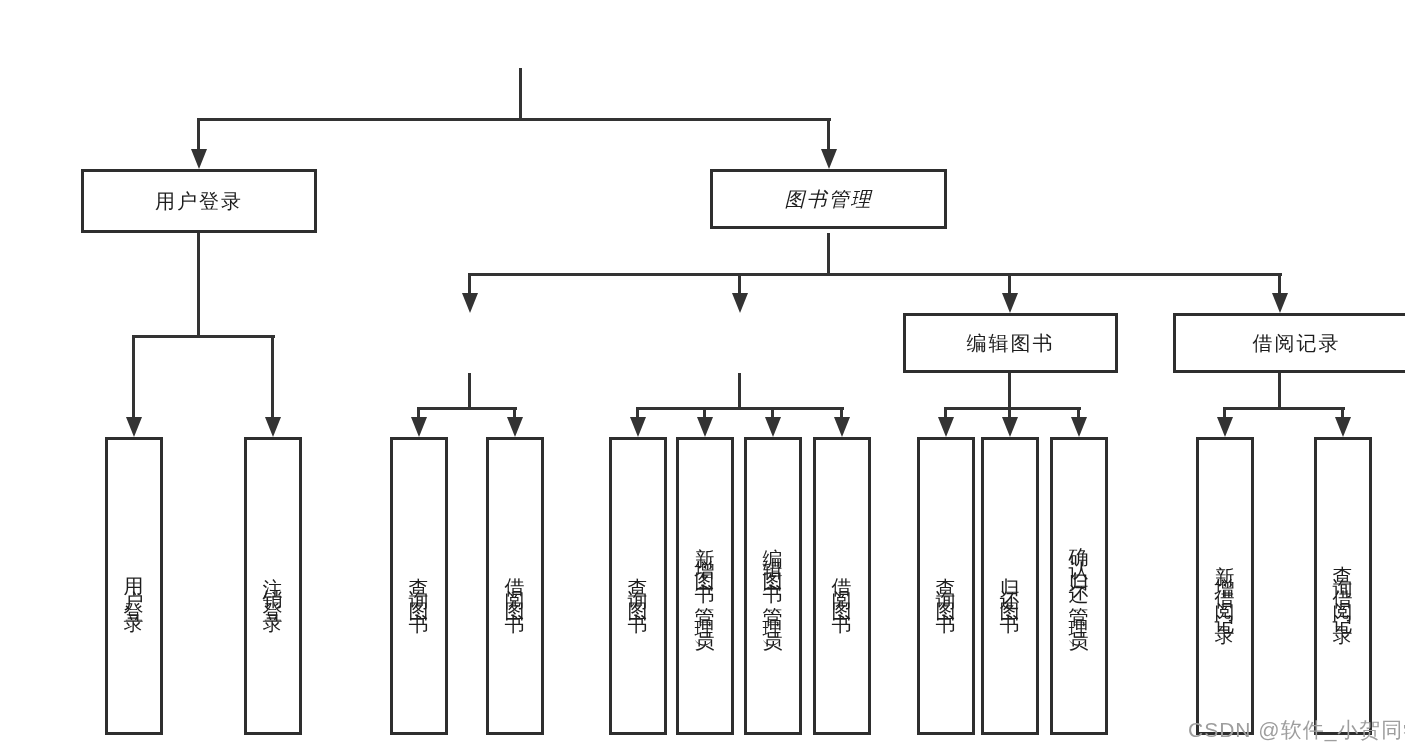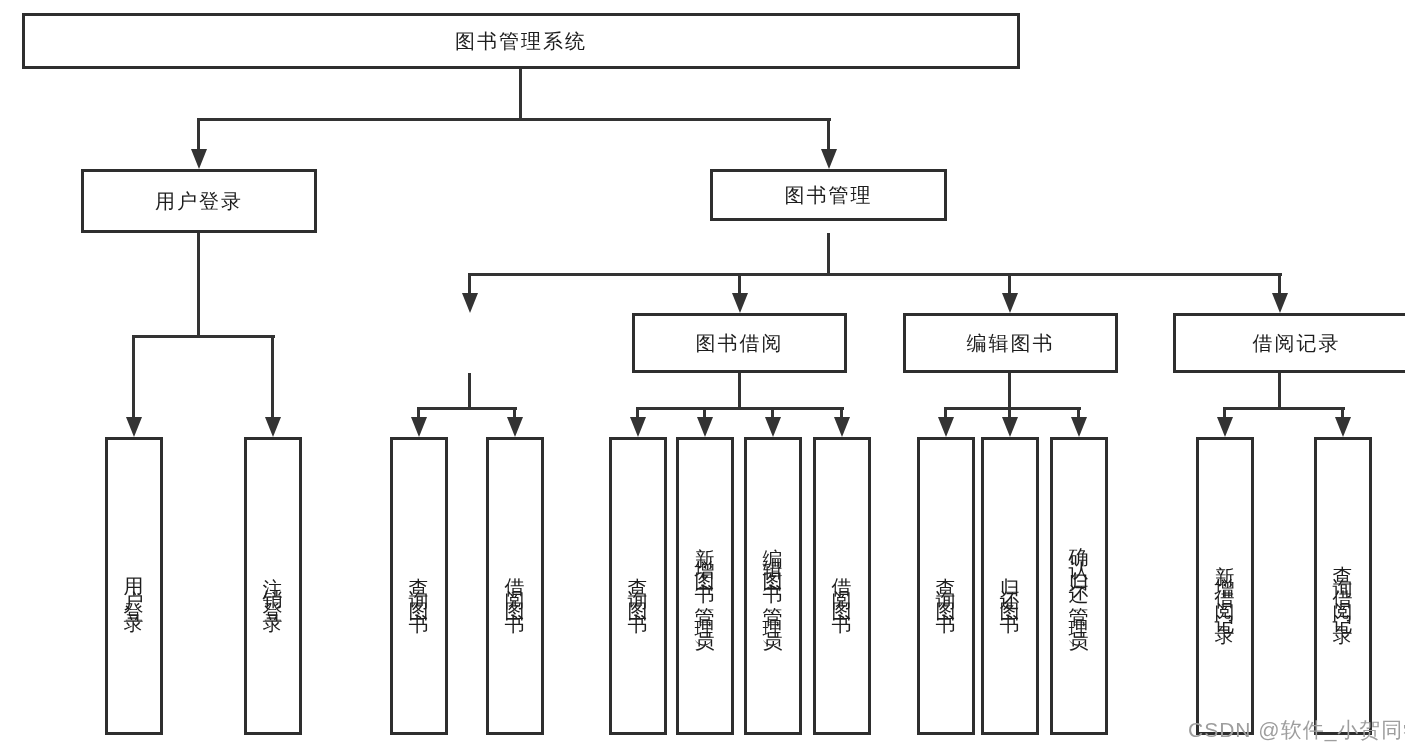--- a/index.html
+++ b/index.html
@@ -52,21 +52,21 @@
     font-size: 21px;
     color: #9e9e9e;
     letter-spacing: 1px;
     white-space: nowrap;
   }
 
   
   #root      { left: 22px;   top: 13px;  width: 998px; height: 56px; }
   
   #n-login   { left: 81px;   top: 169px; width: 236px; height: 64px; }
-  #n-mgmt    { left: 710px;  top: 169px; width: 237px; height: 52px; }
+  #n-mgmt    { left: 710px;  top: 169px; width: 237px; height: 60px; font-style: italic; }
   
   #n-newbook { left: 363px;  top: 313px; width: 215px; height: 60px; }
   #n-borrow  { left: 632px;  top: 313px; width: 215px; height: 60px; }
   #n-current { left: 903px;  top: 313px; width: 215px; height: 60px; }
   #n-records { left: 1173px; top: 313px; width: 247px; height: 60px; }
   
   .leaf { top: 437px; width: 58px; height: 298px; }
   #lf-a1 { left: 105px;  }
   #lf-a2 { left: 244px;  }
   #lf-b1 { left: 390px;  }
@@ -138,26 +138,24 @@
   <div class="vline" style="left:1077px; top:407px; height:16px;"></div>
   <div class="arrow" style="left:1071px; top:417px;"></div>
 
   <div class="vline" style="left:1278px; top:373px; height:37px;"></div>
   <div class="hline" style="left:1223px; top:407px; width:122px;"></div>
   <div class="vline" style="left:1223px; top:407px; height:16px;"></div>
   <div class="arrow" style="left:1217px; top:417px;"></div>
   <div class="vline" style="left:1341px; top:407px; height:16px;"></div>
   <div class="arrow" style="left:1335px; top:417px;"></div>
 
-  <div class="node" id="root">图书管理系统</div>
 
   <div class="node" id="n-login">用户登录</div>
   <div class="node" id="n-mgmt">图书管理</div>
 
-  <div class="node" id="n-borrow">图书借阅</div>
   <div class="node" id="n-current">编辑图书</div>
   <div class="node" id="n-records">借阅记录</div>
 
   <div class="node leaf" id="lf-a1">用户登录</div>
   <div class="node leaf" id="lf-a2">注销登录</div>
 
   <div class="node leaf" id="lf-b1">查询图书</div>
   <div class="node leaf" id="lf-b2">借阅图书</div>
 
   <div class="node leaf" id="lf-c1">查询图书</div>

